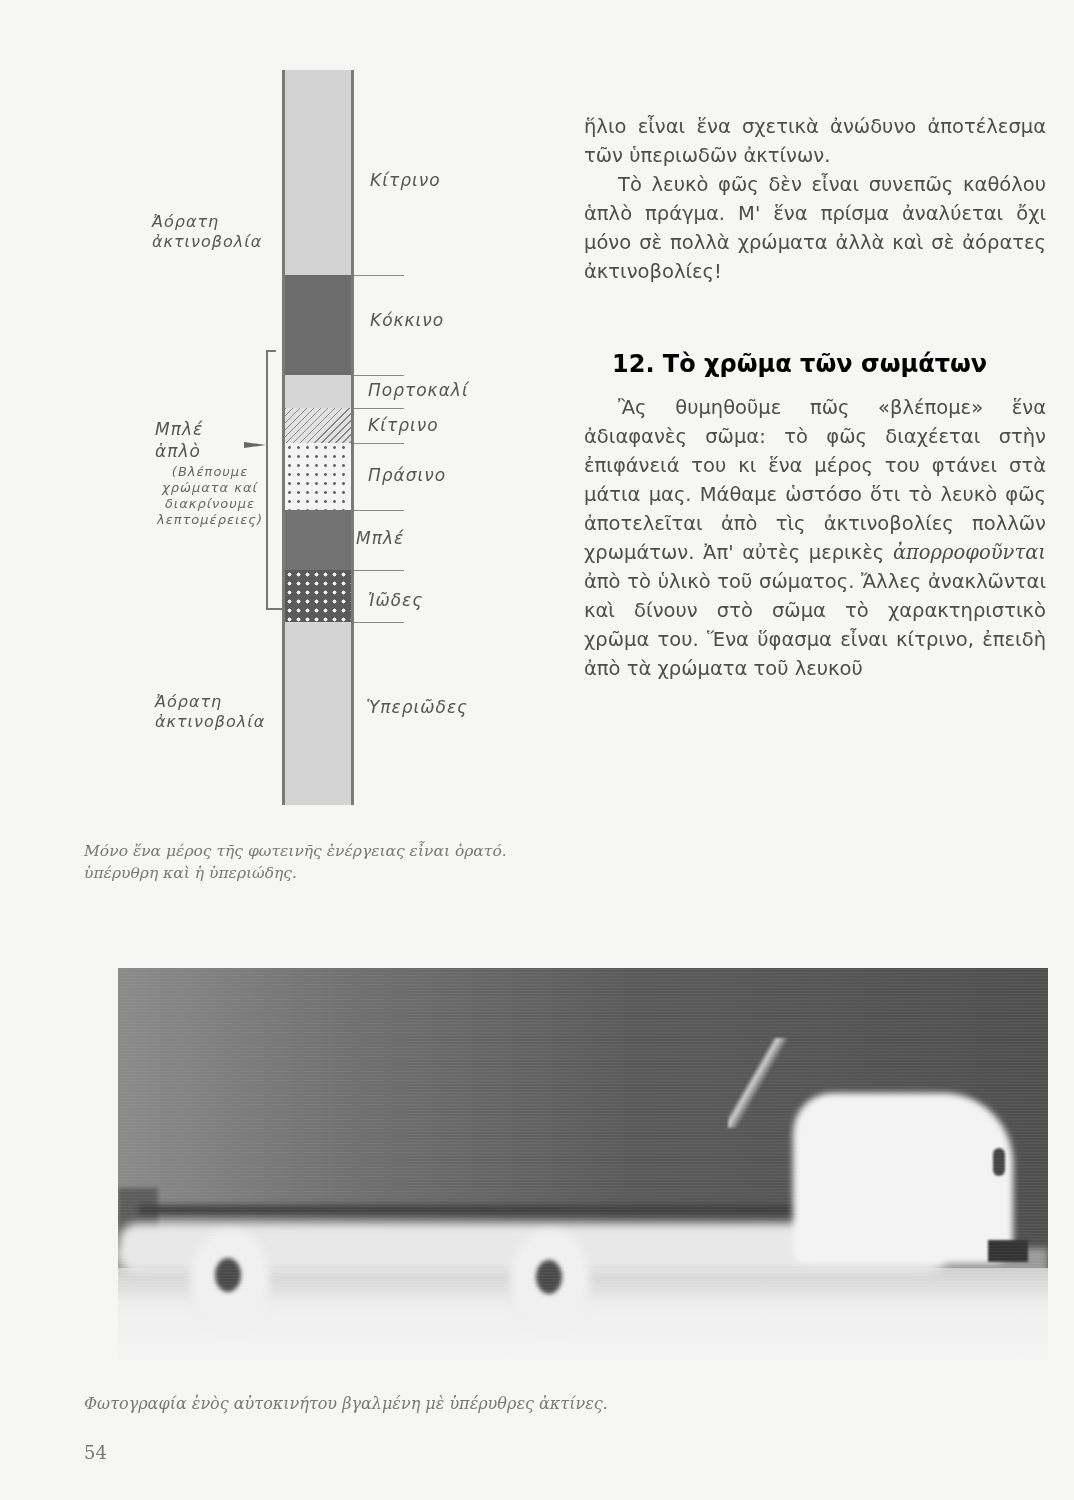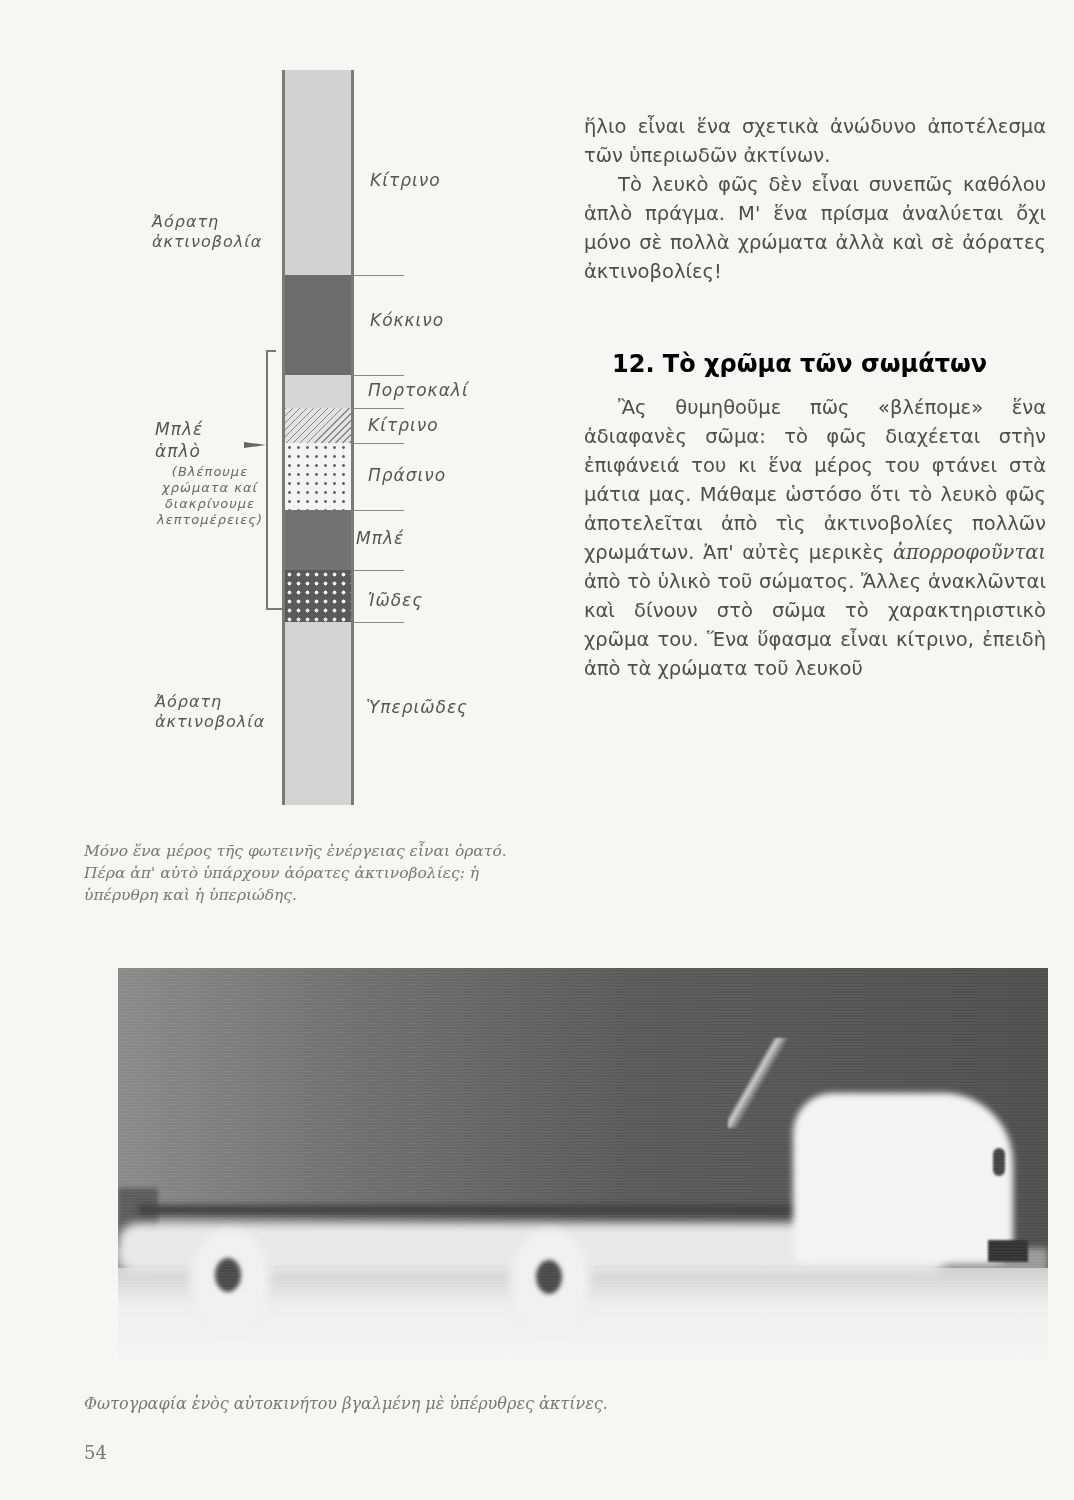--- a/index.html
+++ b/index.html
@@ -117,21 +117,20 @@
     <div>ἀκτινοβολία</div>
   </div>
 
   <div class="bracket-v"></div>
   <div class="bracket-top"></div>
   <div class="bracket-bot"></div>
   <div class="bracket-arrow"></div>
 
   <div class="abs serif-cap" style="left:84px;top:840px;width:480px">
     <div>Μόνο ἕνα μέρος τῆς φωτεινῆς ἐνέργειας εἶναι ὁρατό.</div>
-    <div>Πέρα ἀπ' αὐτὸ ὑπάρχουν ἀόρατες ἀκτινοβολίες: ἡ</div>
     <div>ὑπέρυθρη καὶ ἡ ὑπεριώδης.</div>
   </div>
 </div>
 
 <div class="col" style="top:112px">
   <p>ἥλιο εἶναι ἕνα σχετικὰ ἀνώδυνο ἀποτέλεσμα τῶν ὑπεριωδῶν ἀκτίνων.</p>
   <p class="indent">Τὸ λευκὸ φῶς δὲν εἶναι συνεπῶς καθόλου ἁπλὸ πράγμα. Μ' ἕνα πρίσμα ἀναλύεται ὄχι μόνο σὲ πολλὰ χρώματα ἀλλὰ καὶ σὲ ἀόρατες ἀκτινοβολίες!</p>
 </div>
 
 <h2>12. Τὸ χρῶμα τῶν σωμάτων</h2>

